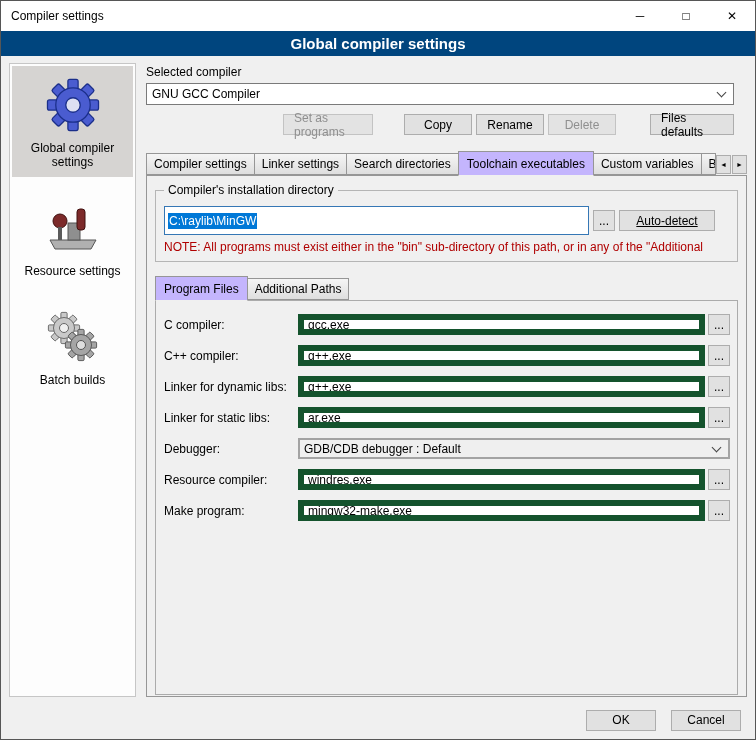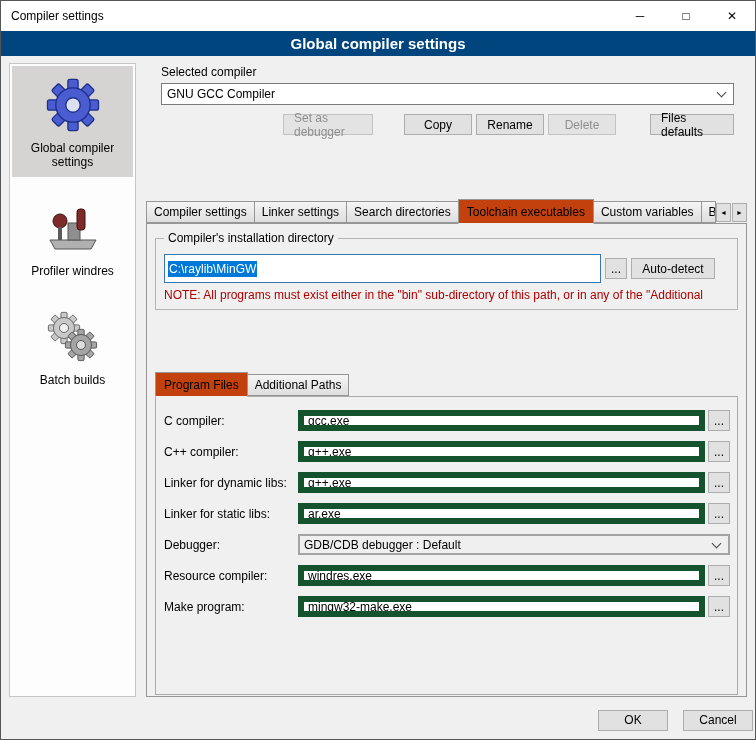--- a/index.html
+++ b/index.html
@@ -19,37 +19,37 @@
 
   
   .content { flex:1; display:flex; padding:7px 8px 4px 8px; gap:10px; min-height:0; }
 
   .sidebar { width:127px; flex:none; background:#fdfdfd; border:1px solid #c6c6c6; padding:2px; overflow:hidden; }
   .side-item { display:flex; flex-direction:column; align-items:center; text-align:center; padding:10px 3px 8px; margin-bottom:12px; }
   .side-item.selected { background:#d6d4d2; }
   .side-item .side-label { margin-top:7px; line-height:14px; }
 
   .main { flex:1; display:flex; flex-direction:column; min-width:0; }
-  .top-inset { margin:2px 13px 0 15px; }
+  .top-inset { margin:2px 13px 0 0; }
   .sc-label { margin-bottom:4px; }
 
   .combobox { height:22px; border:1px solid #7a7a7a; background:#fff; display:flex; align-items:center; padding:0 8px 0 5px; }
   .chev { width:7px; height:7px; border-right:1.4px solid #444; border-bottom:1.4px solid #444; transform:rotate(45deg); margin-top:-3px; }
   .combobox .chev { margin-left:auto; }
 
   .btn { height:21px; background:#e1e1e1; border:1px solid #adadad; display:flex; align-items:center; justify-content:center; font-size:12px; padding:0 10px; }
   .btn.disabled { color:#8f8f8f; border-color:#c3c3c3; background:#e3e3e3; }
   .btn-row { display:flex; margin-top:9px; align-items:center; }
   .btn-row .gap4 { width:4px; flex:none; }
-  .w90{width:90px;flex:none;} .w68{width:68px;flex:none;} .w84{width:84px;flex:none;} .w78{width:84px;flex:none;} .w22{width:22px;flex:none;padding:0;} .w70{width:70px;flex:none;}
+  .w90{width:90px;flex:none;} .w68{width:68px;flex:none;} .w84{width:84px;flex:none;} .w78{width:96px;flex:none;text-decoration:underline;} .w22{width:22px;flex:none;padding:0;} .w70{width:70px;flex:none;}
 
   
   .tabrow { display:flex; align-items:flex-end; margin-top:16px; position:relative; z-index:2; }
   .tab { border:1px solid #969696; margin-right:-1px; background:linear-gradient(#f5f5f5,#dedede); padding:3px 7px; white-space:nowrap; }
-  .tab.active { background:#c2410c; border-bottom-color:#f0f0f0; padding:5px 8px 4px; margin-bottom:-1px; z-index:3; position:relative;margin-top:48px; }
+  .tab.active { background:#c4b5fd; border-bottom-color:#f0f0f0; padding:5px 8px 4px; margin-bottom:-1px; z-index:3; position:relative; }
   .tab.cut { max-width:36px; overflow:hidden; padding-right:0; }
   .tab-scroll { margin-left:auto; display:flex; margin-bottom:1px; }
   .scrollbtn { width:15px; height:19px; background:#e1e1e1; border:1px solid #adadad; display:flex; align-items:center; justify-content:center; font-size:7px; margin-left:1px; }
 
   .tabpanel { border:1px solid #969696; flex:1; padding:10px 8px 1px; display:flex; flex-direction:column; min-height:0; background:#f0f0f0; }
 
   
   .groupbox { border:1px solid #b5b5b5; position:relative; padding:15px 8px 7px; margin-top:4px; }
   .legend { position:absolute; top:-8px; left:8px; background:#f0f0f0; padding:0 4px; }
   .dir-row { display:flex; align-items:center; padding-right:14px; }
@@ -63,21 +63,21 @@
   .subpanel { border:1px solid #ababab; flex:1; padding:13px 7px 8px 8px; min-height:0; }
 
   .form-row { display:flex; align-items:center; margin-bottom:10px; }
   .form-label { width:134px; flex:none; }
   .text-input { flex:1; height:21px; border:6px solid #14532d; background:#fff; font-family:"Liberation Sans",sans-serif; font-size:12px; padding:0 4px; min-width:0; }
   .form-row .btn { margin-left:3px; }
   .selectbox { flex:1; height:21px; border:2px solid #a3a3a3; background:#efefef; display:flex; align-items:center; padding:0 8px 0 4px; }
   .selectbox .chev { margin-left:auto; }
 
   
-  .footer { height:38px; flex:none; display:flex; align-items:center; justify-content:flex-end; padding-right:2px; gap:15px; }
+  .footer { height:38px; flex:none; display:flex; align-items:center; justify-content:flex-end; padding-right:14px; gap:15px; }
 
   .icon-box { width:62px; height:58px; display:flex; align-items:center; justify-content:center; }
 </style>
 </head>
 <body>
 
 <svg width="0" height="0" style="position:absolute">
   <defs>
     <g id="gear8">
       <rect x="-4" y="-20" width="8" height="40" rx="1.5"></rect>
@@ -119,21 +119,21 @@
       <div class="side-item">
         <span class="icon-box">
           <svg width="54" height="56" viewBox="0 0 54 56">
             <path d="M4 40 L50 40 L45 49 L9 49 Z" fill="#b0b0b0" stroke="#555"></path>
             <rect x="22" y="23" width="12" height="17" fill="#8f8f8f" stroke="#555"></rect>
             <rect x="31" y="9" width="8" height="21" rx="3" fill="#7c2a2a" stroke="#40100f"></rect>
             <circle cx="14" cy="21" r="7" fill="#7c2a2a" stroke="#40100f"></circle>
             <rect x="12" y="27" width="4" height="13" fill="#5a5a5a"></rect>
           </svg>
         </span>
-        <span class="side-label">Profiler windres</span>
+        <span class="side-label">Resource settings</span>
       </div>
       <div class="side-item">
         <span class="icon-box">
           <svg width="58" height="56" viewBox="0 0 58 56">
             <g transform="translate(20,19) scale(0.78)" fill="#c9c9c9" stroke="#666" stroke-width="1.2">
               <use href="#gear8"></use>
             </g>
             <circle cx="20" cy="19" r="4.5" fill="#f0f0f0" stroke="#666"></circle>
             <g transform="translate(37,36) scale(0.78)" fill="#a5a5a5" stroke="#555" stroke-width="1.2">
               <use href="#gear8"></use>
@@ -148,21 +148,21 @@
     <div class="main">
 
       <div class="top-inset">
         <div class="sc-label">Selected compiler</div>
         <div class="combobox">
           <span>GNU GCC Compiler</span>
           <span class="chev"></span>
         </div>
         <div class="btn-row">
           <div style="margin-left:auto"></div>
-          <div class="btn disabled w90">Set as debugger</div>
+          <div class="btn disabled w90">Set as programs</div>
           <div style="width:31px;flex:none"></div>
           <div class="btn w68">Copy</div>
           <div class="gap4"></div>
           <div class="btn w68">Rename</div>
           <div class="gap4"></div>
           <div class="btn disabled w68">Delete</div>
           <div style="width:34px;flex:none"></div>
           <div class="btn w84">Files defaults</div>
         </div>
       </div>

